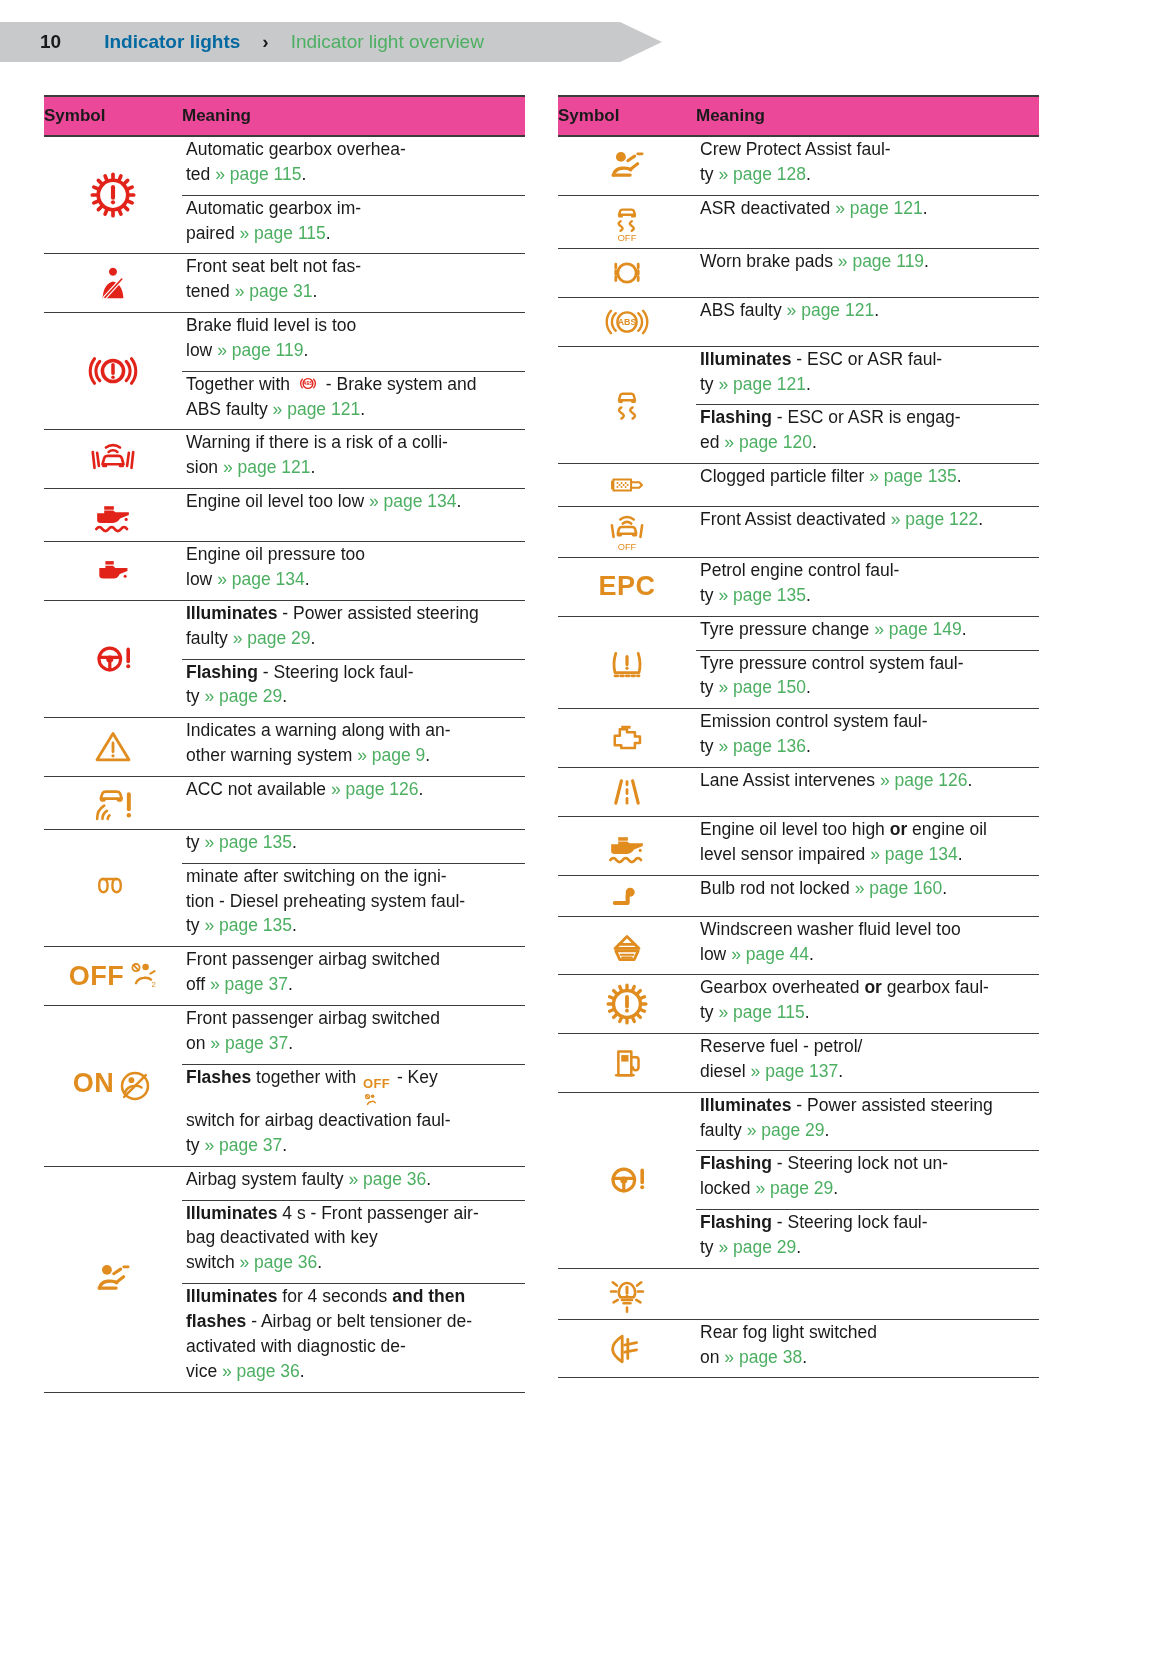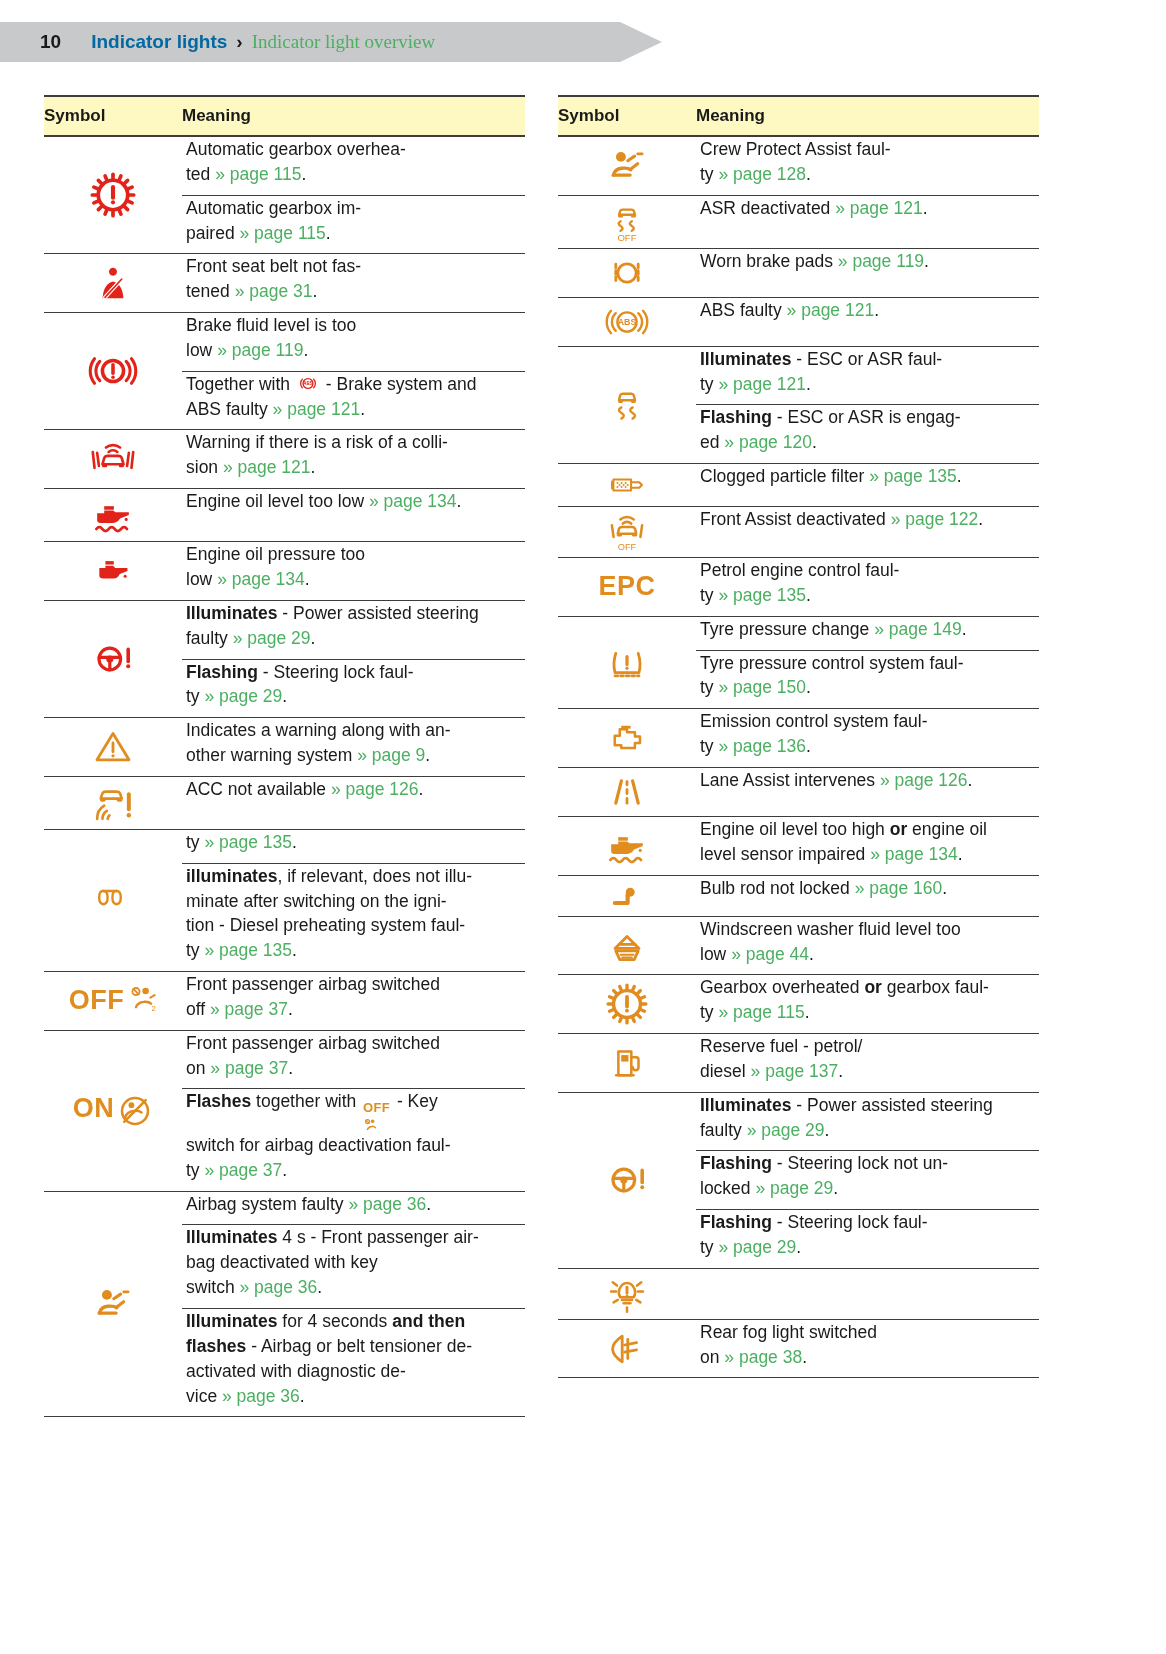--- a/index.html
+++ b/index.html
@@ -35,21 +35,21 @@
     width: 0; height: 0;
     border-top: 20px solid transparent;
     border-bottom: 20px solid transparent;
     border-left: 42px solid #c8c9ca;
   }
   .header-content {
     position: relative;
     z-index: 2;
     display: flex;
     align-items: baseline;
-    gap: 4px;
+    gap: 17px;
     padding-left: 40px;
     font-size: 19px;
   }
   .hdr-pageno {
     font-weight: bold;
     color: #1a1a1a;
     margin-right: 26px;
     font-size: 19px;
   }
   .hdr-section {
@@ -57,39 +57,38 @@
     color: #0369a1;
   }
   .hdr-sep {
     font-weight: bold;
     color: #1a1a1a;
     margin: 0 5px;
   }
   .hdr-sub {
     color: #4caf62;
     font-weight: normal;
-    font-family: Liberation Serif, serif;
   }
 
   
   .columns {
     display: flex;
     gap: 33px;
     padding: 33px 40px 0 44px;
   }
   .col { width: 481px; }
 
   
   table.symtab {
     width: 100%;
     border-collapse: collapse;
     table-layout: fixed;
   }
   table.symtab thead th {
-    background: #fef9c3;
+    background: #ec4899;
     text-align: left;
     font-size: 17px;
     font-weight: bold;
     padding: 9px 0 9px 0;
     border-top: 2.5px solid #3c3c3b;
     border-bottom: 2.5px solid #3c3c3b;
     color: #1a1a1a;
   }
   th.th-symbol { width: 138px; padding-left: 30px; }
   th.th-meaning { padding-left: 4px; }
@@ -401,21 +400,20 @@
                   <path d="M60 20 q-12 0 -12 22 q0 22 14 22 q14 0 14 -22 q0 -22 -14 -22" stroke-width="8" fill="none"></path>
                   <line x1="16" y1="20" x2="62" y2="20" stroke-width="8"></line>
                 </svg>
               </span>
             </div>
             <div class="mean-cell">
               <div class="mean-row">
                 <div><span>ty </span><span class="lnk">» page 135</span><span>.</span></div>
               </div>
               <div class="mean-row">
-                <div><b>illuminates</b><span>, if relevant, does not illu-</span></div>
                 <div><span>minate after switching on the igni-</span></div>
                 <div><span>tion - Diesel preheating system faul-</span></div>
                 <div><span>ty </span><span class="lnk">» page 135</span><span>.</span></div>
               </div>
             </div>
           </div>
         </div>
         <div class="grp">
           <div class="grp-inner">
             <div class="sym-cell">

